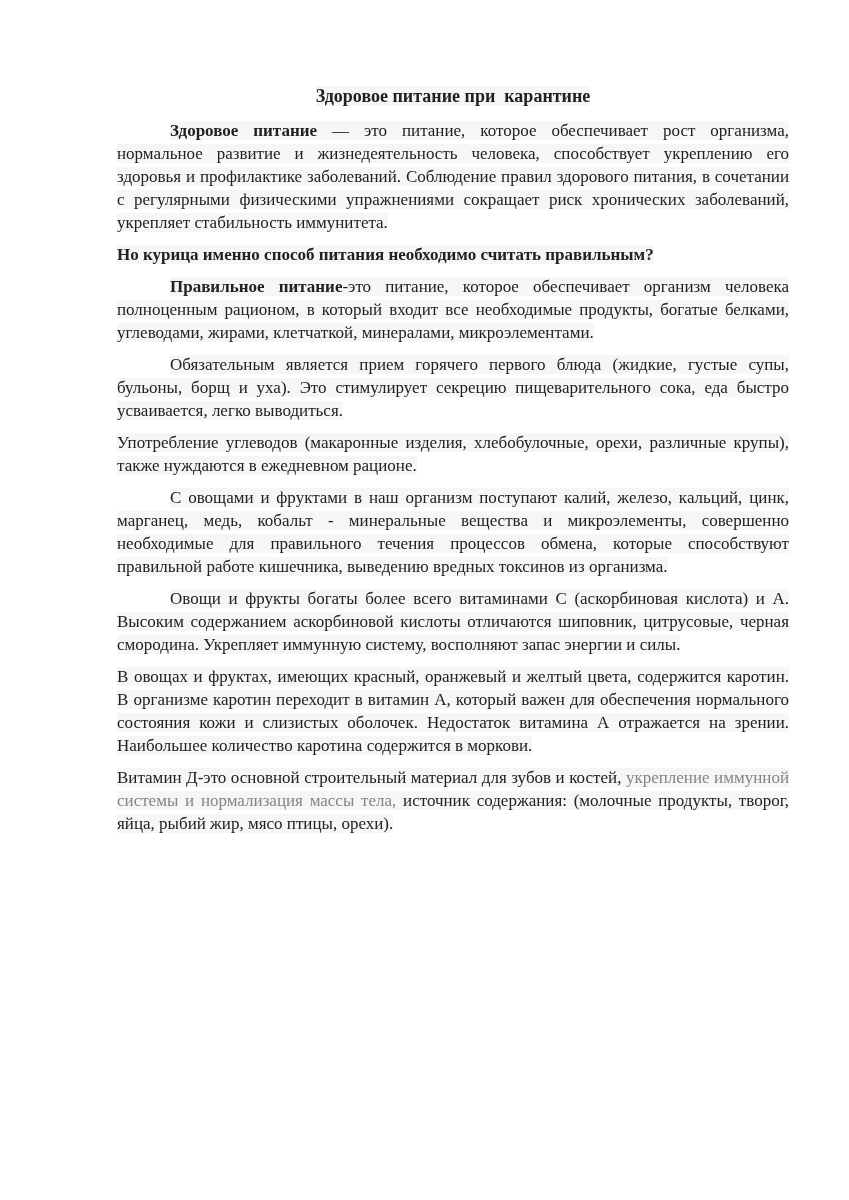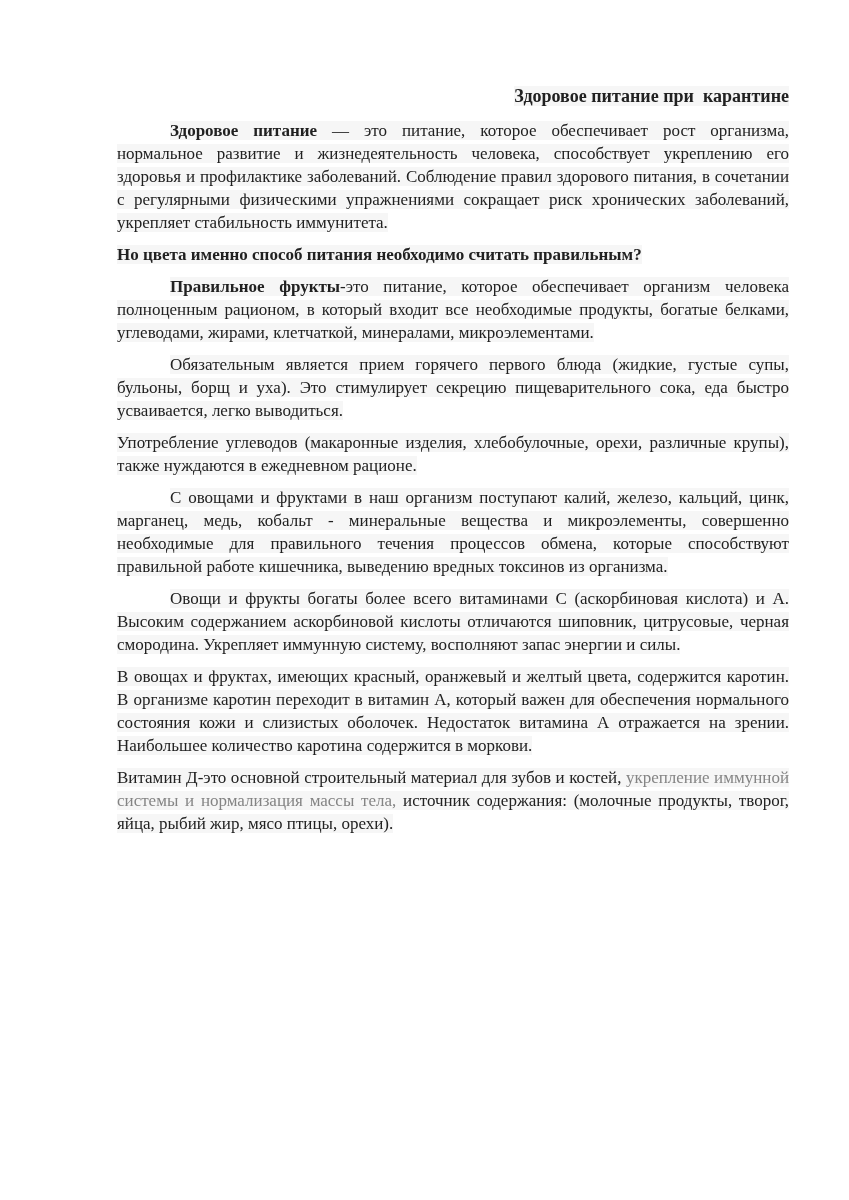--- a/index.html
+++ b/index.html
@@ -19,21 +19,21 @@
     width: 849px;
     height: 1200px;
     padding: 84px 60px 40px 117px;
     background: #ffffff;
   }
   .doc-title {
     margin: 0 0 11px 0;
     font-size: 18px;
     line-height: 24px;
     font-weight: bold;
-    text-align: right;
+    text-align: center;
     white-space: pre-wrap;
   }
   p.para {
     margin: 0 0 9px 0;
     font-size: 17px;
     line-height: 23px;
     text-align: justify;
   }
   p.para.indent { text-indent: 53px; }
   p.para.heading {
@@ -46,22 +46,22 @@
   .run.bold { font-weight: bold; }
   .run.muted { color: #848484; }
 </style>
 </head>
 <body>
 
 <div class="page">
   <h1 class="doc-title"><span class="run">Здоровое питание при  карантине</span></h1>
   <div>
       <p class="para indent"><span class="run bold">Здоровое питание</span><span class="run"> — это питание, которое обеспечивает рост организма, нормальное развитие и жизнедеятельность человека, способствует укреплению его здоровья и профилактике заболеваний. Соблюдение правил здорового питания, в сочетании с регулярными физическими упражнениями сокращает риск хронических заболеваний, укрепляет стабильность иммунитета.</span></p>
-      <p class="para heading"><span class="run bold">Но цвета именно способ питания необходимо считать правильным?</span></p>
-      <p class="para indent"><span class="run bold">Правильное фрукты</span><span class="run">-это питание, которое обеспечивает организм человека полноценным рационом, в который входит все необходимые продукты, богатые белками, углеводами, жирами, клетчаткой, минералами, микроэлементами.</span></p>
+      <p class="para heading"><span class="run bold">Но курица именно способ питания необходимо считать правильным?</span></p>
+      <p class="para indent"><span class="run bold">Правильное питание</span><span class="run">-это питание, которое обеспечивает организм человека полноценным рационом, в который входит все необходимые продукты, богатые белками, углеводами, жирами, клетчаткой, минералами, микроэлементами.</span></p>
       <p class="para indent"><span class="run">Обязательным является прием горячего первого блюда (жидкие, густые супы, бульоны, борщ и уха). Это стимулирует секрецию пищеварительного сока, еда быстро усваивается, легко выводиться.</span></p>
       <p class="para"><span class="run">Употребление углеводов (макаронные изделия, хлебобулочные, орехи, различные крупы), также нуждаются в ежедневном рационе.</span></p>
       <p class="para indent"><span class="run">С овощами и фруктами в наш организм поступают калий, железо, кальций, цинк, марганец, медь, кобальт - минеральные вещества и микроэлементы, совершенно необходимые для правильного течения процессов обмена, которые способствуют правильной работе кишечника, выведению вредных токсинов из организма.</span></p>
       <p class="para indent"><span class="run">Овощи и фрукты богаты более всего витаминами С (аскорбиновая кислота) и А. Высоким содержанием аскорбиновой кислоты отличаются шиповник, цитрусовые, черная смородина. Укрепляет иммунную систему, восполняют запас энергии и силы.</span></p>
       <p class="para"><span class="run">В овощах и фруктах, имеющих красный, оранжевый и желтый цвета, содержится каротин. В организме каротин переходит в витамин А, который важен для обеспечения нормального состояния кожи и слизистых оболочек. Недостаток витамина А отражается на зрении. Наибольшее количество каротина содержится в моркови.</span></p>
       <p class="para"><span class="run">Витамин Д-это основной строительный материал для зубов и костей, </span><span class="run muted">укрепление иммунной системы и нормализация массы тела, </span><span class="run">источник содержания: (молочные продукты, творог, яйца, рыбий жир, мясо птицы, орехи).</span></p>
     </div>
 </div>
 
 </body></html>

